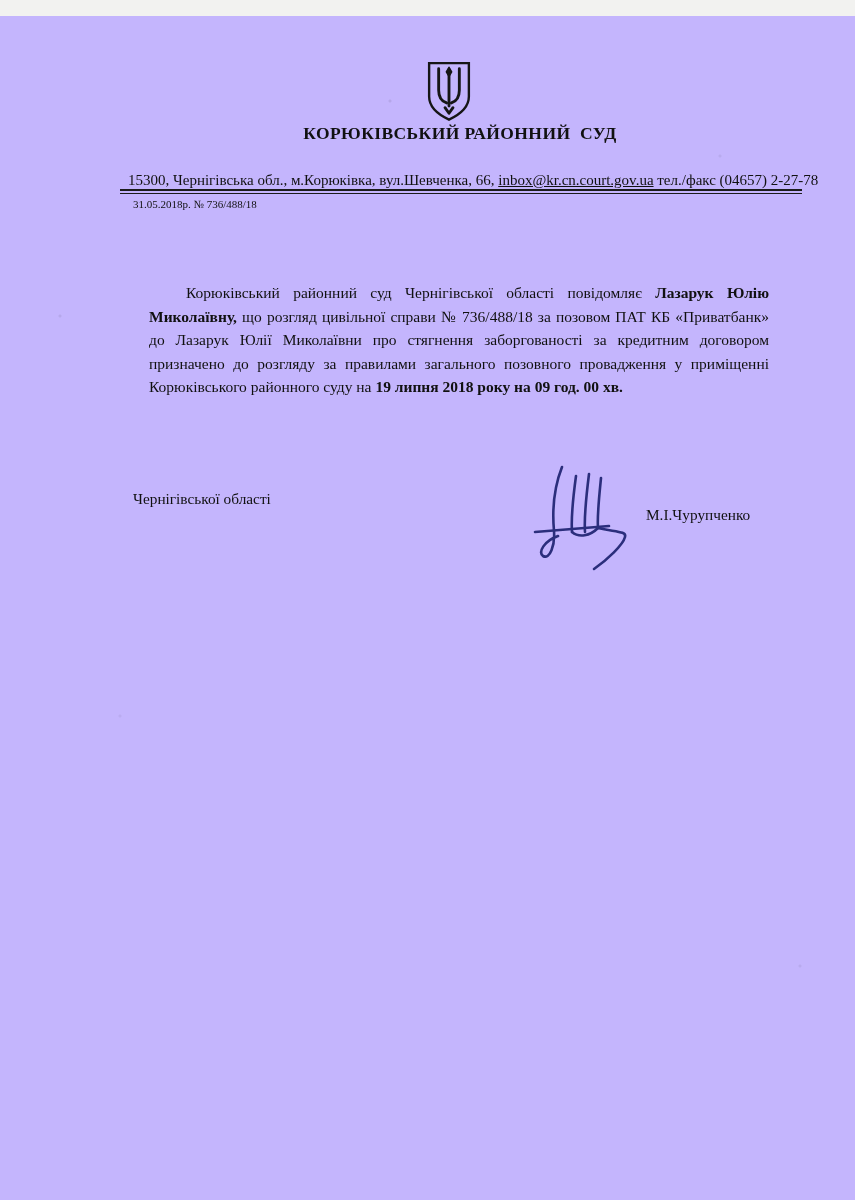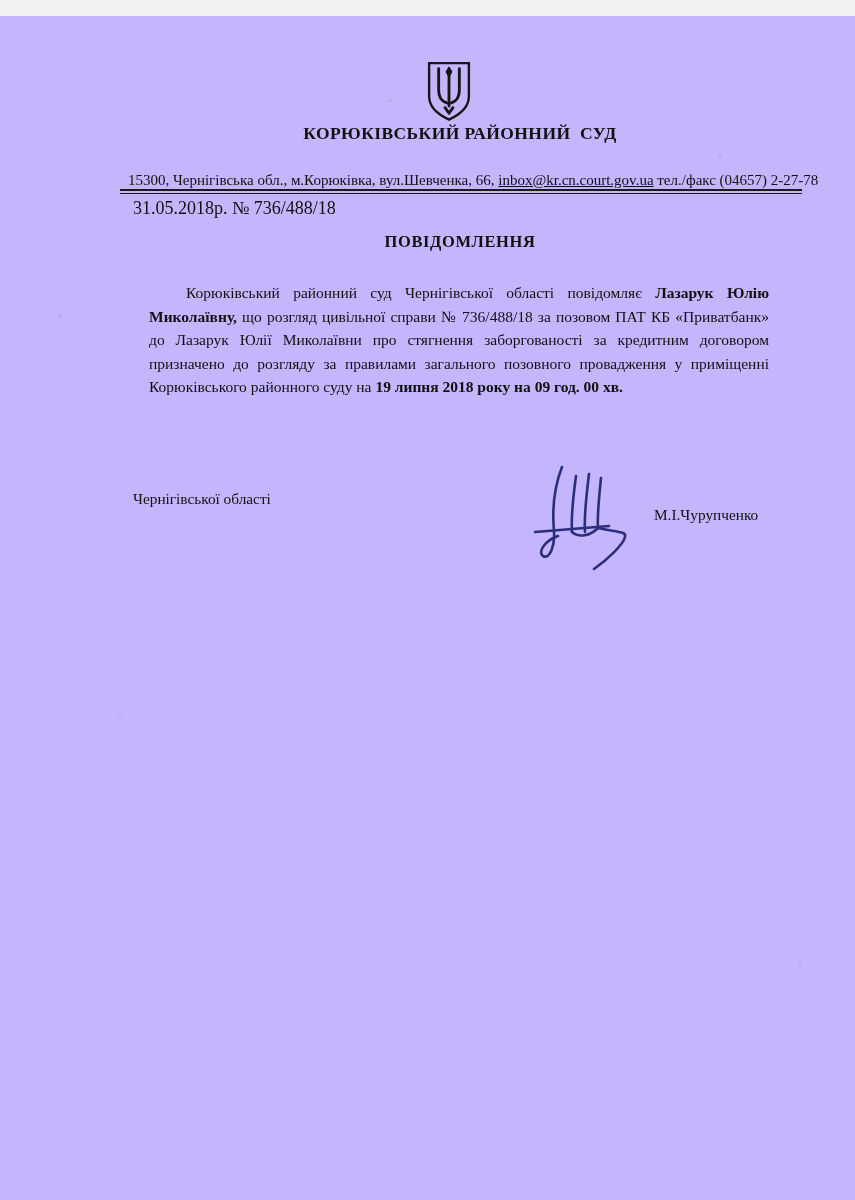--- a/index.html
+++ b/index.html
@@ -44,21 +44,21 @@
     position:absolute;left:128px;top:156px;width:676px;
     font-size:15px;white-space:nowrap;text-align:left;
   }
   .address-line .email{text-decoration:underline;}
   .double-rule{
     position:absolute;left:120px;top:173px;width:682px;height:2px;
     border-top:2.5px solid #1b1b1b;border-bottom:1.5px solid #1b1b1b;
   }
   .ref-line{
     position:absolute;left:133px;top:182px;
-    font-size:18px;
+    font-size:11px;
   }
   .doc-title{
     top:216px;
     font-size:16.5px;font-weight:bold;letter-spacing:.6px;
   }
   .body-text{
     position:absolute;left:133px;top:249px;width:652px;
   }
   .para{
     margin:16px;
@@ -66,21 +66,20 @@
     text-align:justify;text-indent:37px;
   }
   .para .b{font-weight:bold;}
   .sig-left{
     position:absolute;left:133px;top:471px;
     font-size:15.3px;line-height:23px;
   }
   .sig-name{
     position:absolute;left:646px;top:490px;
     font-size:15.3px;
-    margin-left:8px;
   }
   .signature-svg{
     position:absolute;left:531px;top:449px;width:112px;height:108px;
   }
 </style>
 </head>
 <body>
 
 <div class="page">
 
@@ -98,21 +97,20 @@
   <div class="center-band court-name">КОРЮКІВСЬКИЙ РАЙОННИЙ&nbsp; СУД</div>
 
   <div class="address-line">
     <span>15300, Чернігівська обл., м.Корюківка, вул.Шевченка, 66, </span><span class="email">inbox@kr.cn.court.gov.ua</span><span> тел./факс (04657) 2-27-78</span>
   </div>
 
   <div class="double-rule"></div>
 
   <div class="ref-line">31.05.2018р. № 736/488/18</div>
 
-  <div class="center-band doc-title">ПОВІДОМЛЕННЯ</div>
 
   <div class="body-text">
       <p class="para"><span>Корюківський районний суд Чернігівської області повідомляє </span><span class="b">Лазарук Юлію Миколаївну,</span><span> що розгляд цивільної справи № 736/488/18 за позовом ПАТ КБ «Приватбанк» до Лазарук Юлії Миколаївни про стягнення заборгованості за кредитним договором призначено до розгляду за правилами загального позовного провадження у приміщенні Корюківського районного суду на </span><span class="b">19 липня 2018 року на 09 год. 00 хв.</span></p>
     </div>
 
   <div class="sig-left">
     <div>Чернігівської області</div>
   </div>
 
   <svg class="signature-svg" viewBox="0 0 112 108">

